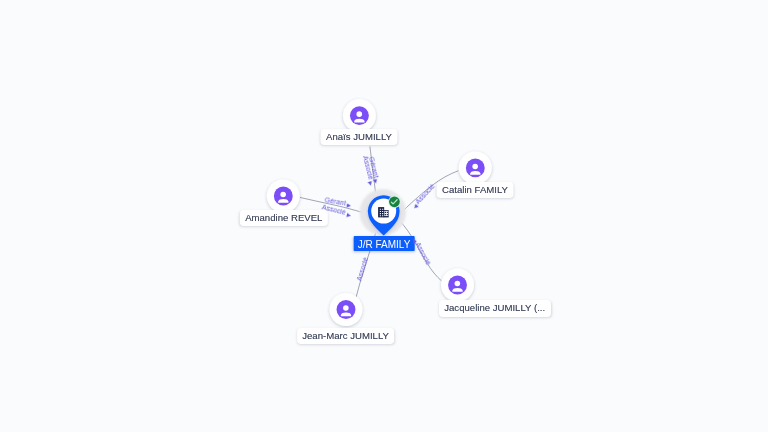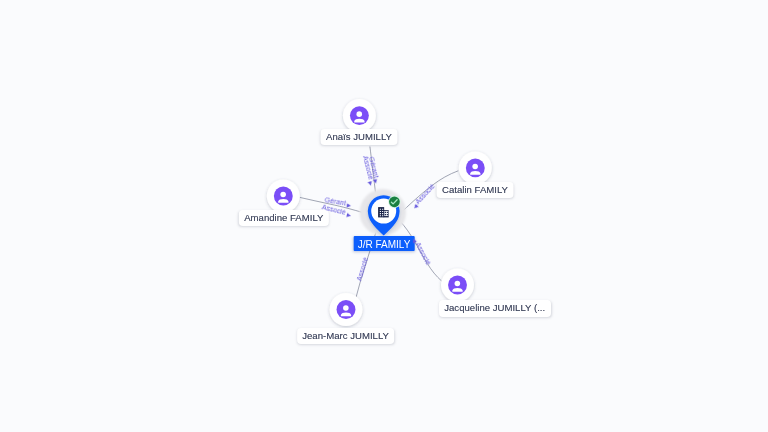--- a/index.html
+++ b/index.html
@@ -121,21 +121,21 @@
           </g>
         </g>
       </g>
   </svg>
 
   <div id="labels-layer">
       <div class="nlabel" style="left: 359px; top: 128.9px;">Anaïs JUMILLY</div>
       <div class="nlabel" style="left: 475px; top: 181.8px;">Catalin FAMILY</div>
       <div class="nlabel" style="left: 457.7px; top: 300.4px; margin-left: 37px;">Jacqueline JUMILLY (...</div>
       <div class="nlabel" style="left: 345.6px; top: 328px;">Jean-Marc JUMILLY</div>
-      <div class="nlabel" style="left: 283.8px; top: 210.2px;">Amandine FAMILY</div>
+      <div class="nlabel" style="left: 283.8px; top: 210.2px;">Amandine REVEL</div>
       <div class="clabel" style="left: 384px; top: 236px;">J/R FAMILY</div>
       <div class="elabel" style="left: 367px; top: 153.7px; transform: rotate(75.8deg) translateY(-50%) translateZ(0px);"><span>Gérant</span> <span class="earrow">▶</span></div>
       <div class="elabel" style="left: 361.4px; top: 152.6px; transform: rotate(75.8deg) translateY(-50%) translateZ(0px);"><span>Associé</span> <span class="earrow">▶</span></div>
       <div class="elabel" style="left: 416.4px; top: 205.6px; transform: rotate(-47deg) translateY(-50%) translateZ(0px);"><span class="earrow">◀</span> <span>Associé</span></div>
       <div class="elabel" style="left: 411.2px; top: 235.6px; transform: rotate(62deg) translateY(-50%) translateZ(0px);"><span class="earrow">◀</span> <span>Associé</span></div>
       <div class="elabel" style="left: 362.8px; top: 277.5px; transform: rotate(-73.1deg) translateY(-50%) translateZ(0px);"><span>Associé</span></div>
       <div class="elabel" style="left: 324.3px; top: 200.3px; transform: rotate(9.5deg) translateY(-50%) translateZ(0px);"><span>Gérant</span> <span class="earrow">▶</span></div>
       <div class="elabel" style="left: 321.4px; top: 206.8px; transform: rotate(14deg) translateY(-50%) translateZ(0px);"><span>Associé</span> <span class="earrow">▶</span></div>
     </div>
 

